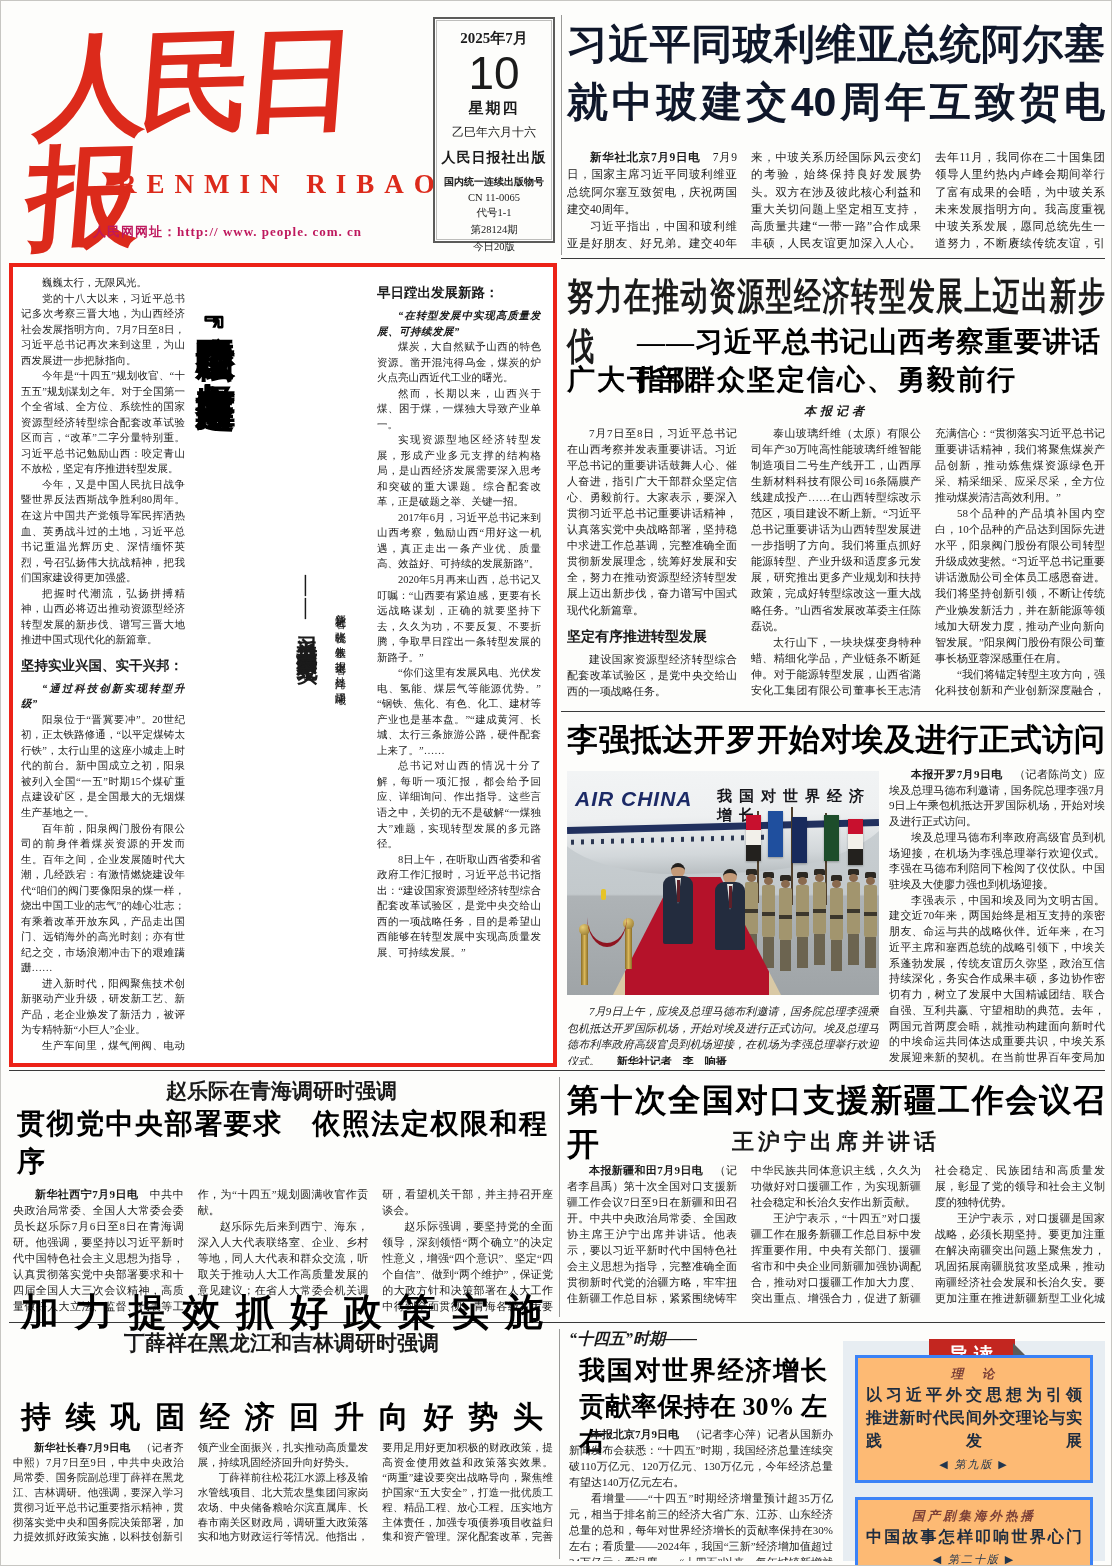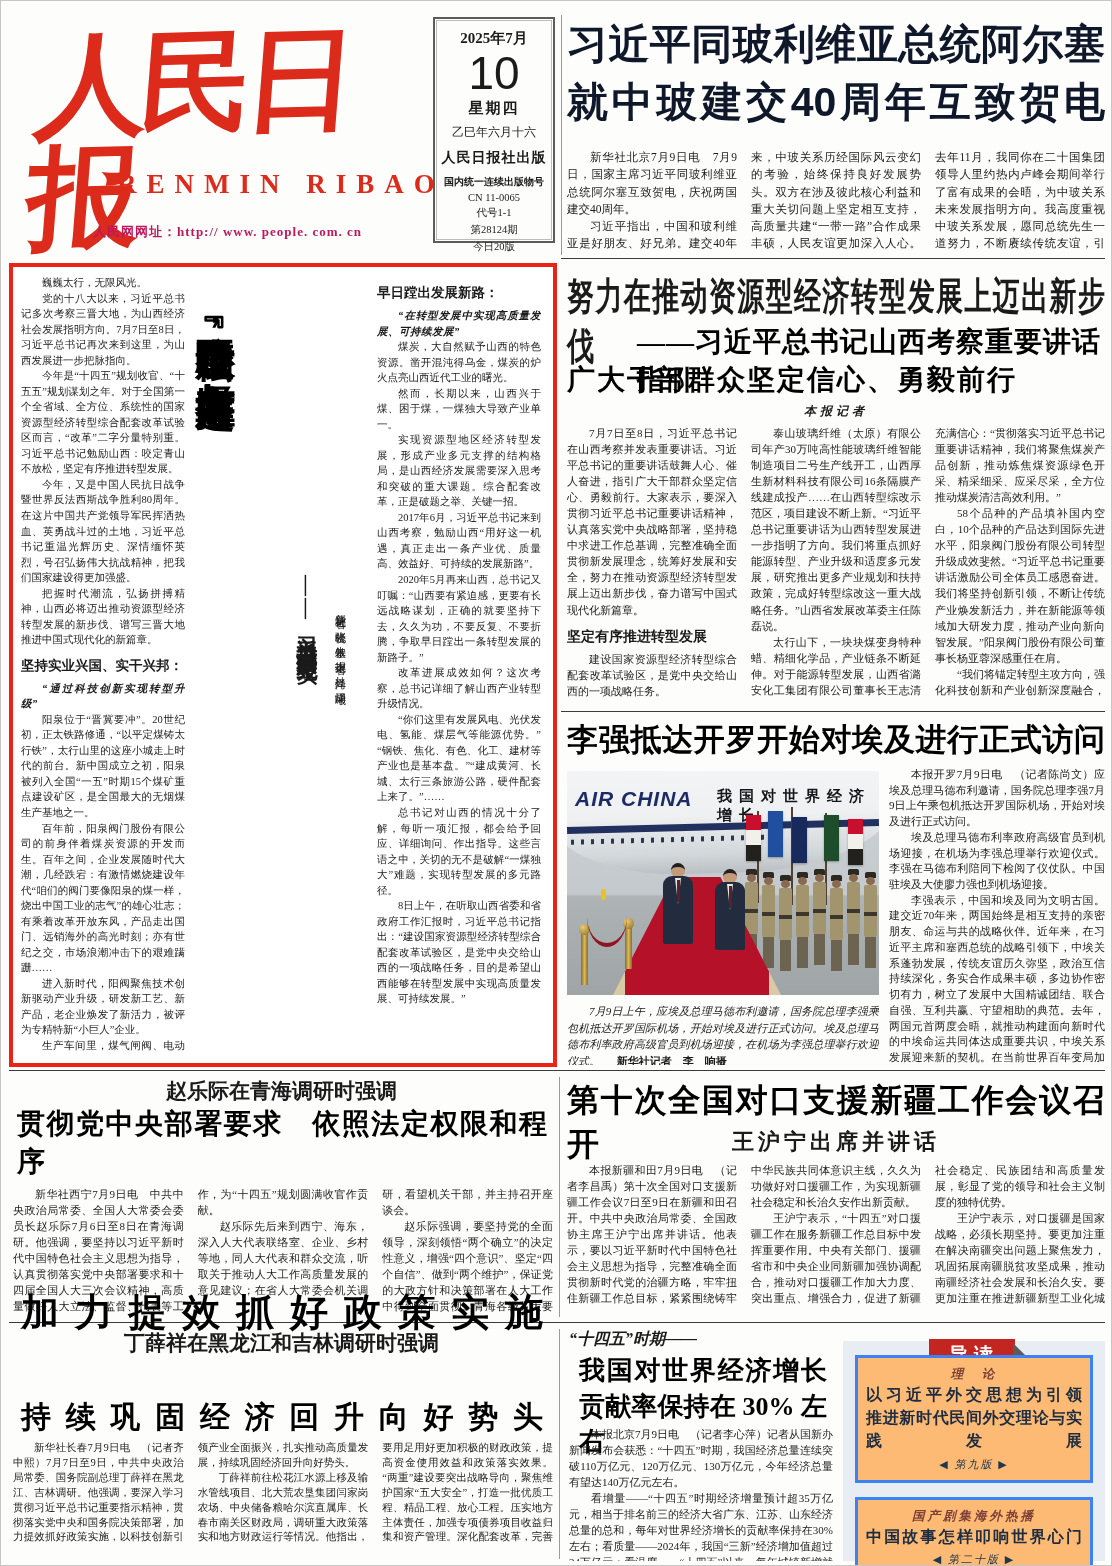--- a/index.html
+++ b/index.html
@@ -29,21 +29,21 @@
   .datebox .tiny{font-size:10.5px;margin-top:3px;}
 
   
   .h-top{font-size:41px;font-weight:900;line-height:1.35;color:#0f172a;}
   .h-serif{font-weight:900;color:#000;}
   .kicker{font-weight:bold;}
 
   
   .body-cols{column-count:3;column-gap:14px;overflow:hidden;}
   .bp{margin:0;text-align:justify;text-indent:2em;}
-  .bp .lead{font-weight:normal;}
+  .bp .lead{font-weight:bold;}
   .bp.h{font-family:"Liberation Sans","DejaVu Sans",sans-serif;font-weight:bold;text-indent:0;
         text-align:left;font-size:14px;margin:8px 0 5px;}
   .bp.q{font-style:italic;font-weight:bold;letter-spacing:0.5px;}
 
   
   .redbox{border:4px solid #ec2217;background:#fff;box-sizing:border-box;
           display:flex;gap:8px;padding:8px;}
   .redbox .fcol{width:164px;overflow:hidden;font-size:10.5px;line-height:1.48;}
   .redbox .fmid{width:176px;position:relative;overflow:hidden;}
   .vhead{writing-mode:vertical-rl;font-family:"Liberation Sans","DejaVu Sans",sans-serif;
@@ -167,21 +167,20 @@
     </div>
     <div class="fcol">
 
     <p class="bp h"><span class="lead"></span><span>早日蹚出发展新路：</span></p>
         <p class="bp q"><span class="lead"></span><span>“在转型发展中实现高质量发展、可持续发展”</span></p>
         <p class="bp p"><span class="lead"></span><span>煤炭，大自然赋予山西的特色资源。凿开混沌得乌金，煤炭的炉火点亮山西近代工业的曙光。</span></p>
         <p class="bp p"><span class="lead"></span><span>然而，长期以来，山西兴于煤、困于煤，一煤独大导致产业单一。</span></p>
         <p class="bp p"><span class="lead"></span><span>实现资源型地区经济转型发展，形成产业多元支撑的结构格局，是山西经济发展需要深入思考和突破的重大课题。综合配套改革，正是破题之举、关键一招。</span></p>
         <p class="bp p"><span class="lead"></span><span>2017年6月，习近平总书记来到山西考察，勉励山西“用好这一机遇，真正走出一条产业优、质量高、效益好、可持续的发展新路”。</span></p>
         <p class="bp p"><span class="lead"></span><span>2020年5月再来山西，总书记又叮嘱：“山西要有紧迫感，更要有长远战略谋划，正确的就要坚持下去，久久为功，不要反复、不要折腾，争取早日蹚出一条转型发展的新路子。”</span></p>
-        <p class="bp p"><span class="lead"></span><span>改革进展成效如何？这次考察，总书记详细了解山西产业转型升级情况。</span></p>
         <p class="bp p"><span class="lead"></span><span>“你们这里有发展风电、光伏发电、氢能、煤层气等能源优势。”“钢铁、焦化、有色、化工、建材等产业也是基本盘。”“建成黄河、长城、太行三条旅游公路，硬件配套上来了。”……</span></p>
         <p class="bp p"><span class="lead"></span><span>总书记对山西的情况十分了解，每听一项汇报，都会给予回应、详细询问、作出指导。这些言语之中，关切的无不是破解“一煤独大”难题，实现转型发展的多元路径。</span></p>
         <p class="bp p"><span class="lead"></span><span>8日上午，在听取山西省委和省政府工作汇报时，习近平总书记指出：“建设国家资源型经济转型综合配套改革试验区，是党中央交给山西的一项战略任务，目的是希望山西能够在转型发展中实现高质量发展、可持续发展。”</span></p>
       </div>
   </div>
 
   <div class="abs sans jlast" style="left:566px;top:270px;width:538px;height:44px;font-size:27px;font-weight:900;transform:scaleY(1.4);transform-origin:center top;">努力在推动资源型经济转型发展上迈出新步伐</div>
   <div class="abs h-serif" style="left:636px;top:322px;width:470px;font-size:28px;letter-spacing:1px;">——习近平总书记山西考察重要讲话指引</div>
   <div class="abs h-serif" style="left:566px;top:360px;width:520px;font-size:28px;letter-spacing:2px;">广大干部群众坚定信心、勇毅前行</div>
   <div class="abs center" style="left:566px;top:402px;width:538px;font-size:12px;font-weight:bold;font-style:italic;letter-spacing:4px;">本报记者</div>

